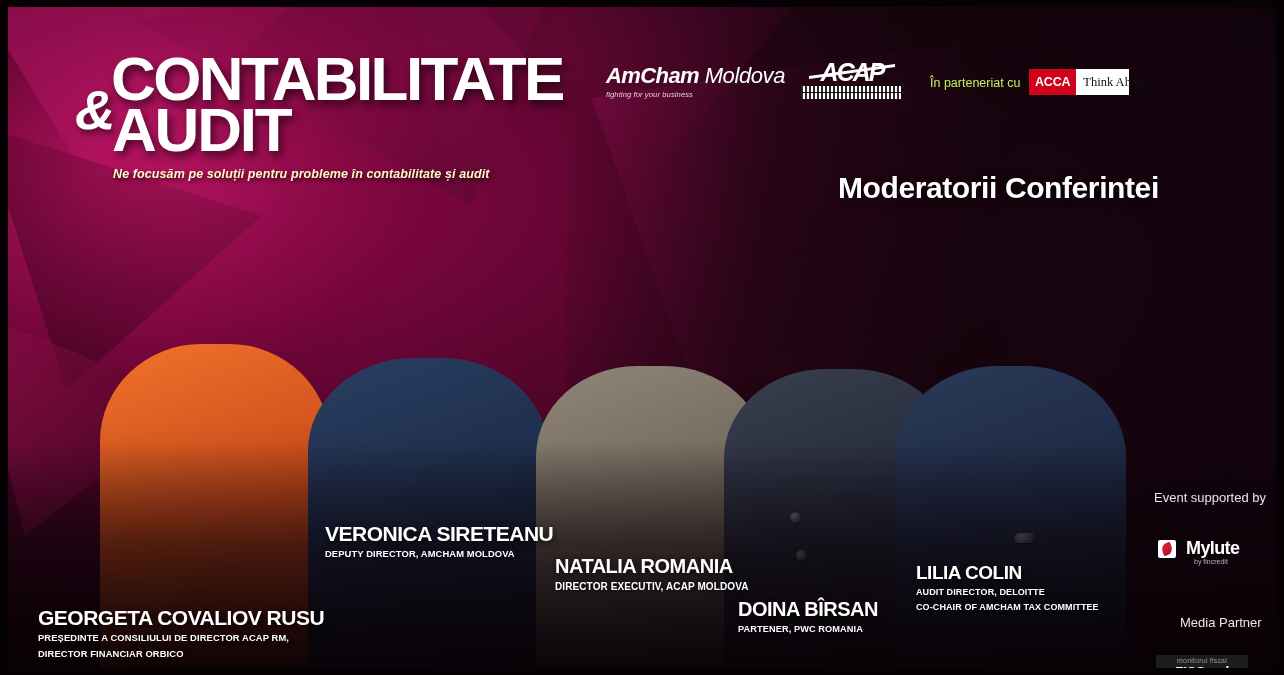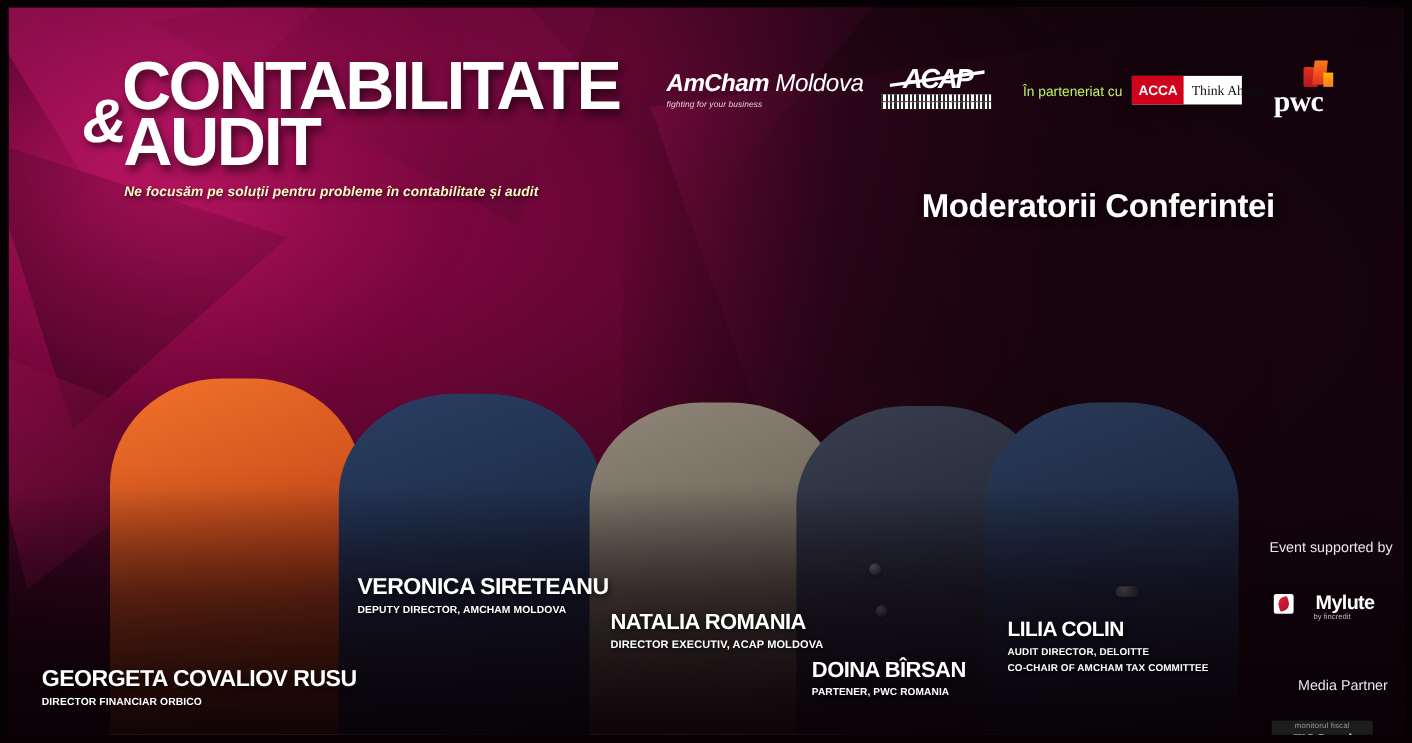--- a/index.html
+++ b/index.html
@@ -69,21 +69,21 @@
 
   .pwc{position:absolute;left:1150px;top:50px;width:72px;height:52px;}
   .pwc .glyph{position:absolute;left:27px;top:0;width:28px;height:22px;}
   .pwc .g1{position:absolute;left:0;bottom:0;width:13px;height:18px;background:linear-gradient(180deg,#e0301e,#b2161c);border-radius:2px 0 0 2px;}
   .pwc .g2{position:absolute;left:9px;bottom:2px;width:12px;height:22px;background:linear-gradient(180deg,#fb7a1e,#e0301e);transform:skewX(-6deg);}
   .pwc .g3{position:absolute;left:18px;bottom:0;width:9px;height:13px;background:linear-gradient(180deg,#ffb600,#fb7a1e);}
   .pwc .word{position:absolute;left:0;top:22px;color:#fff;font-size:27px;font-weight:700;font-family:"Liberation Serif",serif;letter-spacing:-.6px;line-height:1;}
 
   
   .ev-lbl{position:absolute;left:1146px;top:483px;color:#efe3e9;font-size:13px;white-space:nowrap;}
-  .mylute{position:absolute;left:1150px;top:531px;display:flex;align-items:center;gap:20px;}
+  .mylute{position:absolute;left:1150px;top:531px;display:flex;align-items:center;gap:10px;}
   .mylute .chip{width:18px;height:18px;background:#fff;border-radius:2px;position:relative;}
   .mylute .chip:after{content:"";position:absolute;left:4px;top:3px;width:10px;height:12px;
       background:linear-gradient(150deg,#e8213f,#a50f2a);border-radius:60% 10% 60% 10%;transform:rotate(-18deg);}
   .mylute .nm{color:#fff;font-size:18px;font-weight:800;letter-spacing:-.6px;}
   .mylute-sub{position:absolute;left:1186px;top:551px;color:#c9aebc;font-size:7px;white-space:nowrap;}
   .media-lbl{position:absolute;left:1172px;top:608px;color:#efe3e9;font-size:13px;white-space:nowrap;}
   .fisc{position:absolute;left:1148px;top:648px;width:92px;height:26px;background:#1d1d1d;border-radius:2px;overflow:hidden;}
   .fisc .top{color:#9b9b9b;font-size:7px;text-align:center;line-height:9px;padding-top:1px;letter-spacing:.2px;}
   .fisc .bot{color:#fff;font-size:14px;font-weight:800;text-align:center;line-height:15px;letter-spacing:-.4px;}
 
@@ -231,45 +231,38 @@
         </div>
     </div>
 
     <div class="partner-lbl">În parteneriat cu</div>
 
     <div class="acca">
       <div class="red">ACCA</div>
       <div class="ta">Think Ahead</div>
     </div>
 
-    <div class="pwc">
-      <div class="glyph">
-        <div class="g1"></div>
-          <div class="g2"></div>
-          <div class="g3"></div>
-      </div>
-      <div class="word">pwc</div>
-    </div>
 
     <div class="moderators">Moderatorii Conferintei</div>
 
     <div class="ev-lbl">Event supported by</div>
     <div class="mylute">
       <div class="chip"></div>
       <div class="nm">Mylute</div>
     </div>
     <div class="mylute-sub">by fincredit</div>
     <div class="media-lbl">Media Partner</div>
     <div class="fisc">
       <div class="top">monitorul fiscal</div>
       <div class="bot">FISC.md</div>
     </div>
 
     <div class="cap" id="c1">
       <div class="nm">GEORGETA COVALIOV RUSU</div>
+      <div class="rl">PREȘEDINTE A CONSILIULUI DE DIRECTOR ACAP RM,</div>
       <div class="rl">DIRECTOR FINANCIAR ORBICO</div>
     </div>
     <div class="cap" id="c2">
       <div class="nm">VERONICA SIRETEANU</div>
       <div class="rl">DEPUTY DIRECTOR, AMCHAM MOLDOVA</div>
     </div>
     <div class="cap" id="c3">
       <div class="nm">NATALIA ROMANIA</div>
       <div class="rl">DIRECTOR EXECUTIV, ACAP MOLDOVA</div>
     </div>

